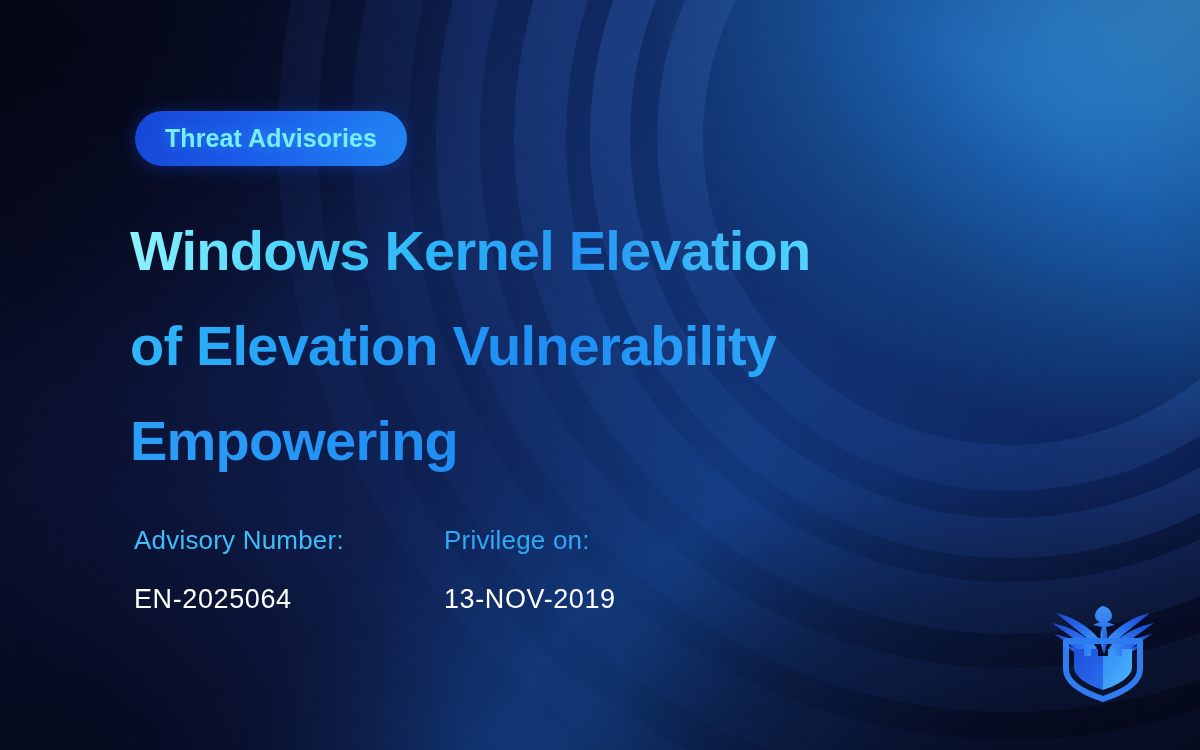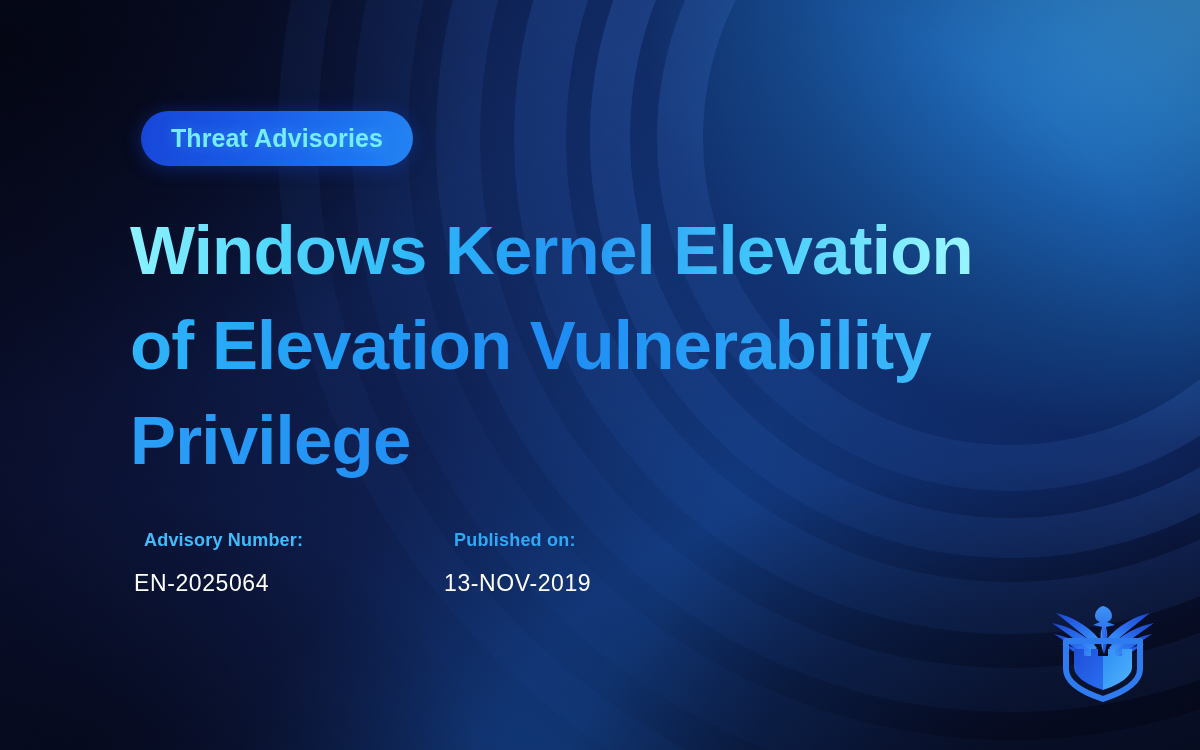--- a/index.html
+++ b/index.html
@@ -61,39 +61,39 @@
     position:absolute; inset:0;
     background:radial-gradient(ellipse 1000px 700px at 52% 48%,
         rgba(0,0,0,0) 55%, rgba(2,4,14,0.42) 100%);
     pointer-events:none;
   }
 
   
   .content { position:absolute; inset:0; }
 
   .badge {
-    position:absolute; left:141px; top:111px;
+    position:absolute; left:135px; top:111px;
     height:55px;
     display:flex; align-items:center;
     padding:12px 30px;
     border-radius:28px;
     background:linear-gradient(100deg,#1746d8 0%, #1b5ce8 42%, #1f74f0 78%, #2384f2 100%);
     box-shadow:0 2px 18px rgba(20,70,210,0.40);
   }
   .badge-label {
     font-size:25px; font-weight:700; letter-spacing:.1px;
     color:#74eefc;
     white-space:nowrap;
     text-shadow:0 0 14px rgba(90,220,255,.35);
   }
 
   .title {
     position:absolute; left:130px; top:203px;
     width:900px;
-    font-size:69px;
+    font-size:56px;
     font-weight:700;
     line-height:95px;
     letter-spacing:-0.8px;
     white-space:nowrap;
   }
   .title-line { display:block; }
   .title-line.l1 {
     background:linear-gradient(96deg,#8ef3ff 0%, #52d8fb 16%, #2ab4f8 34%,
                  #2594f2 50%, #41c8fb 70%, #8df2ff 88%, #a7f6ff 100%);
     -webkit-background-clip:text; background-clip:text;
@@ -108,29 +108,28 @@
   .title-line.l3 {
     background:linear-gradient(96deg,#2b9ff7 0%, #1f8cf3 38%, #1f86f2 70%, #2aa0f7 100%);
     -webkit-background-clip:text; background-clip:text;
     -webkit-text-fill-color:transparent; color:transparent;
   }
 
   .meta { position:absolute; left:134px; top:524px; }
   .meta-row { display:flex; }
   .meta-col { width:310px; }
   .meta-label {
-    font-size:18px; font-weight:700; letter-spacing:.2px;
+    font-size:26px; font-weight:400; letter-spacing:.2px;
     color:#2fa9f5;
     line-height:32px;
-    margin-left:10px;
   }
   .meta-col:first-child .meta-label { color:#3fbcfb; }
   .meta-value {
-    margin-top:10px;
-    font-size:23px; font-weight:500; letter-spacing:.6px;
+    margin-top:26px;
+    font-size:27px; font-weight:500; letter-spacing:.6px;
     color:#ffffff;
     line-height:34px;
   }
 
   
   .logo {
     position:absolute; right:38px; bottom:48px;
     width:118px; height:108px;
   }
   .logo svg { width:100%; height:100%; display:block; }
@@ -200,31 +199,31 @@
 
   <div class="content">
 
     <div class="badge">
       <span class="badge-label">Threat Advisories</span>
     </div>
 
     <h1 class="title">
       <span class="title-line l1">Windows Kernel Elevation</span>
       <span class="title-line l2">of Elevation Vulnerability</span>
-      <span class="title-line l3">Privilege</span>
+      <span class="title-line l3">Empowering</span>
     </h1>
 
     <div class="meta">
       <div class="meta-row">
         <div class="meta-col">
           <div class="meta-label">Advisory Number:</div>
           <div class="meta-value">EN-2025064</div>
         </div>
         <div class="meta-col">
-          <div class="meta-label">Published on:</div>
+          <div class="meta-label">Privilege on:</div>
           <div class="meta-value">13-NOV-2019</div>
         </div>
       </div>
     </div>
 
     <div class="logo">
       <svg viewBox="0 0 118 108" xmlns="http://www.w3.org/2000/svg" aria-hidden="true">
         <defs>
           <linearGradient id="shieldLeft" x1="0" y1="0" x2="1" y2="1">
             <stop offset="0%" stop-color="#1d4fd8"></stop>

